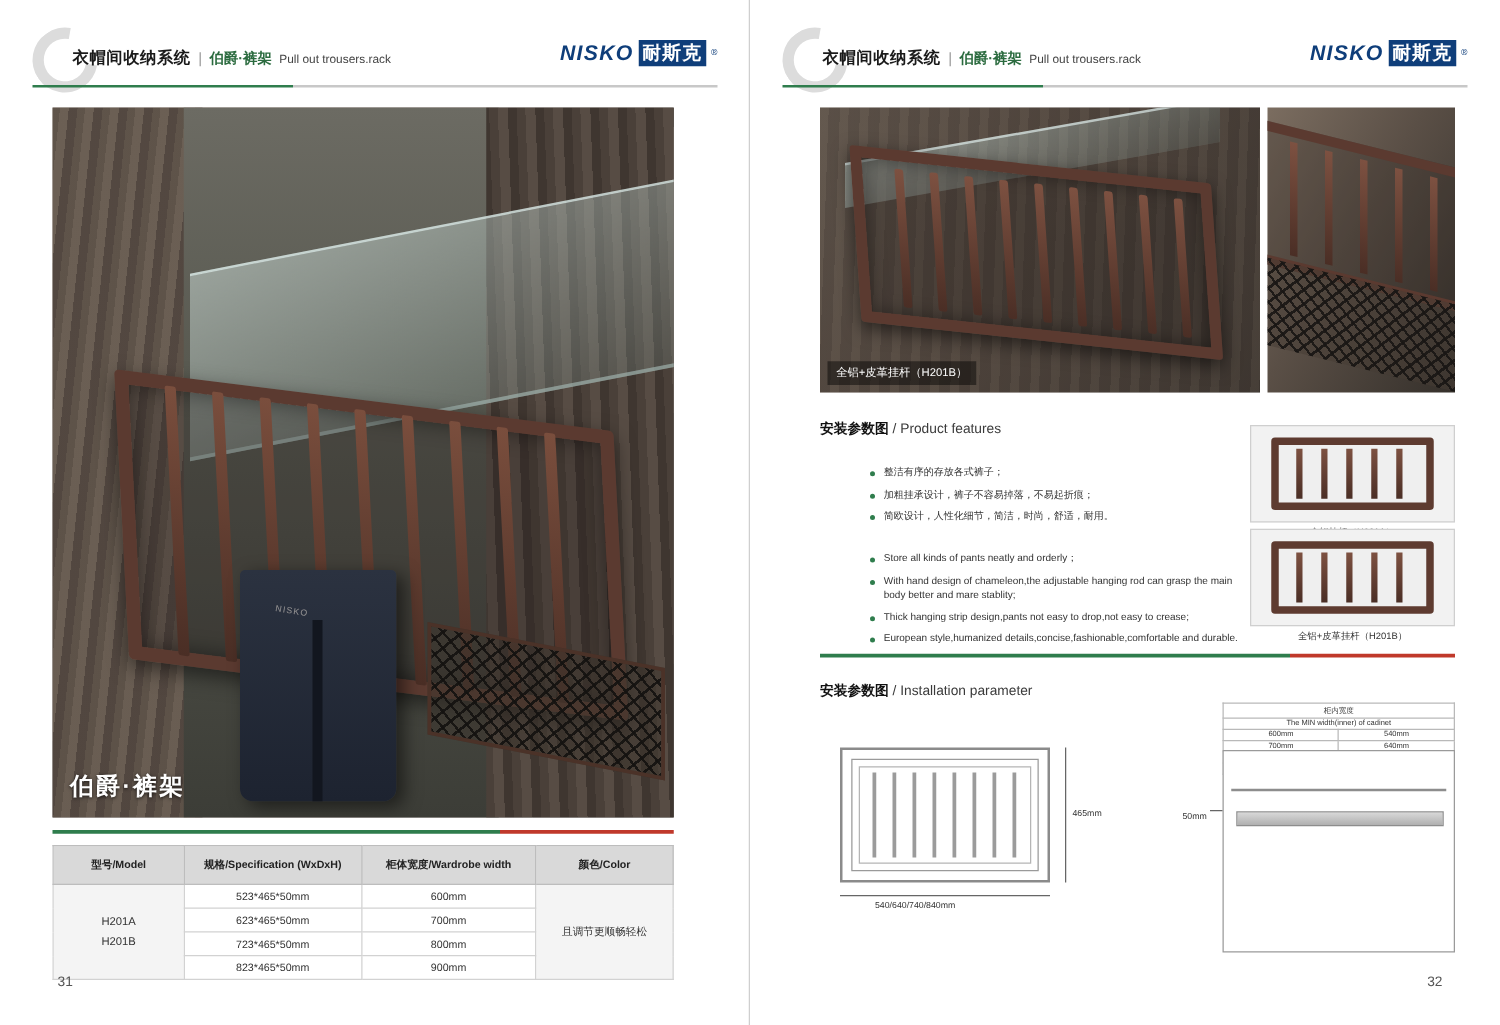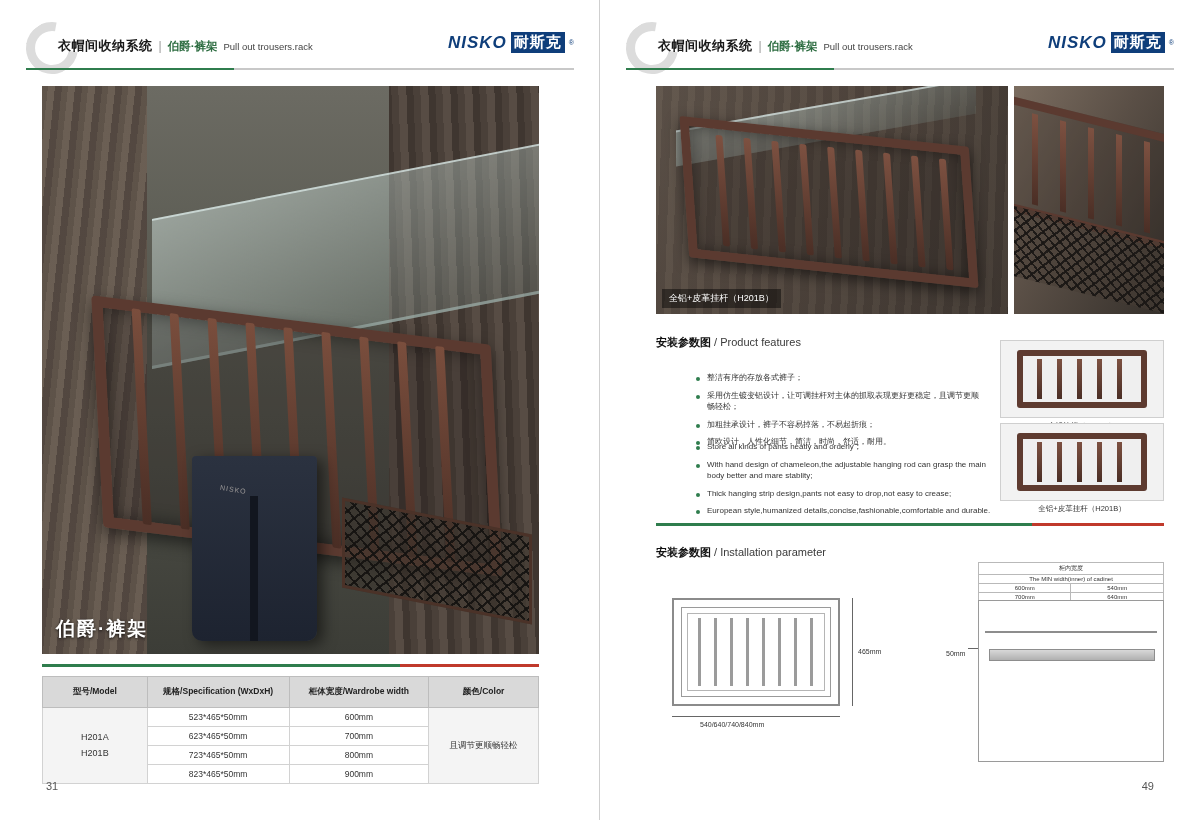--- a/index.html
+++ b/index.html
@@ -381,21 +381,21 @@
         <span class="hdr-en">Pull out trousers.rack</span>
       </div>
       <div class="brand">
         <span class="brand-n">NISKO</span>
         <span class="brand-cn">耐斯克</span>
         <span class="brand-r">®</span>
       </div>
       <div class="hdr-rule"></div>
     </div>
 
-    <div class="pageno right">49</div>
+    <div class="pageno right">32</div>
   </div>
 
   <div class="rimg-main">
     <div class="wood"></div>
     <div class="glass"></div>
     <div class="rack2">
       <div class="bar" style="left:26px"></div>
       <div class="bar" style="left:54px"></div>
       <div class="bar" style="left:82px"></div>
       <div class="bar" style="left:110px"></div>
@@ -419,21 +419,20 @@
     <div class="basket2"></div>
   </div>
 
   <div class="sec-title" style="left:656px; top:335px;">
     <span class="cn">安装参数图</span>
     <span class="en">/ Product features</span>
   </div>
 
   <ul class="feat-list feat-cn" style="top:356px;">
     <li>整洁有序的存放各式裤子；</li>
-    <li>采用仿生镀变铝设计，让可调挂杆对主体的抓取表现更好更稳定，且调节更顺畅轻松；</li>
     <li>加粗挂承设计，裤子不容易掉落，不易起折痕；</li>
     <li>简欧设计，人性化细节，简洁，时尚，舒适，耐用。</li>
   </ul>
 
   <ul class="feat-list feat-en" style="top:425px; width:345px;">
     <li>Store all kinds of pants neatly and orderly；</li>
     <li>With hand design of chameleon,the adjustable hanging rod can grasp the main body better and mare stablity;</li>
     <li>Thick hanging strip design,pants not easy to drop,not easy to crease;</li>
     <li>European style,humanized details,concise,fashionable,comfortable and durable.</li>
   </ul>

